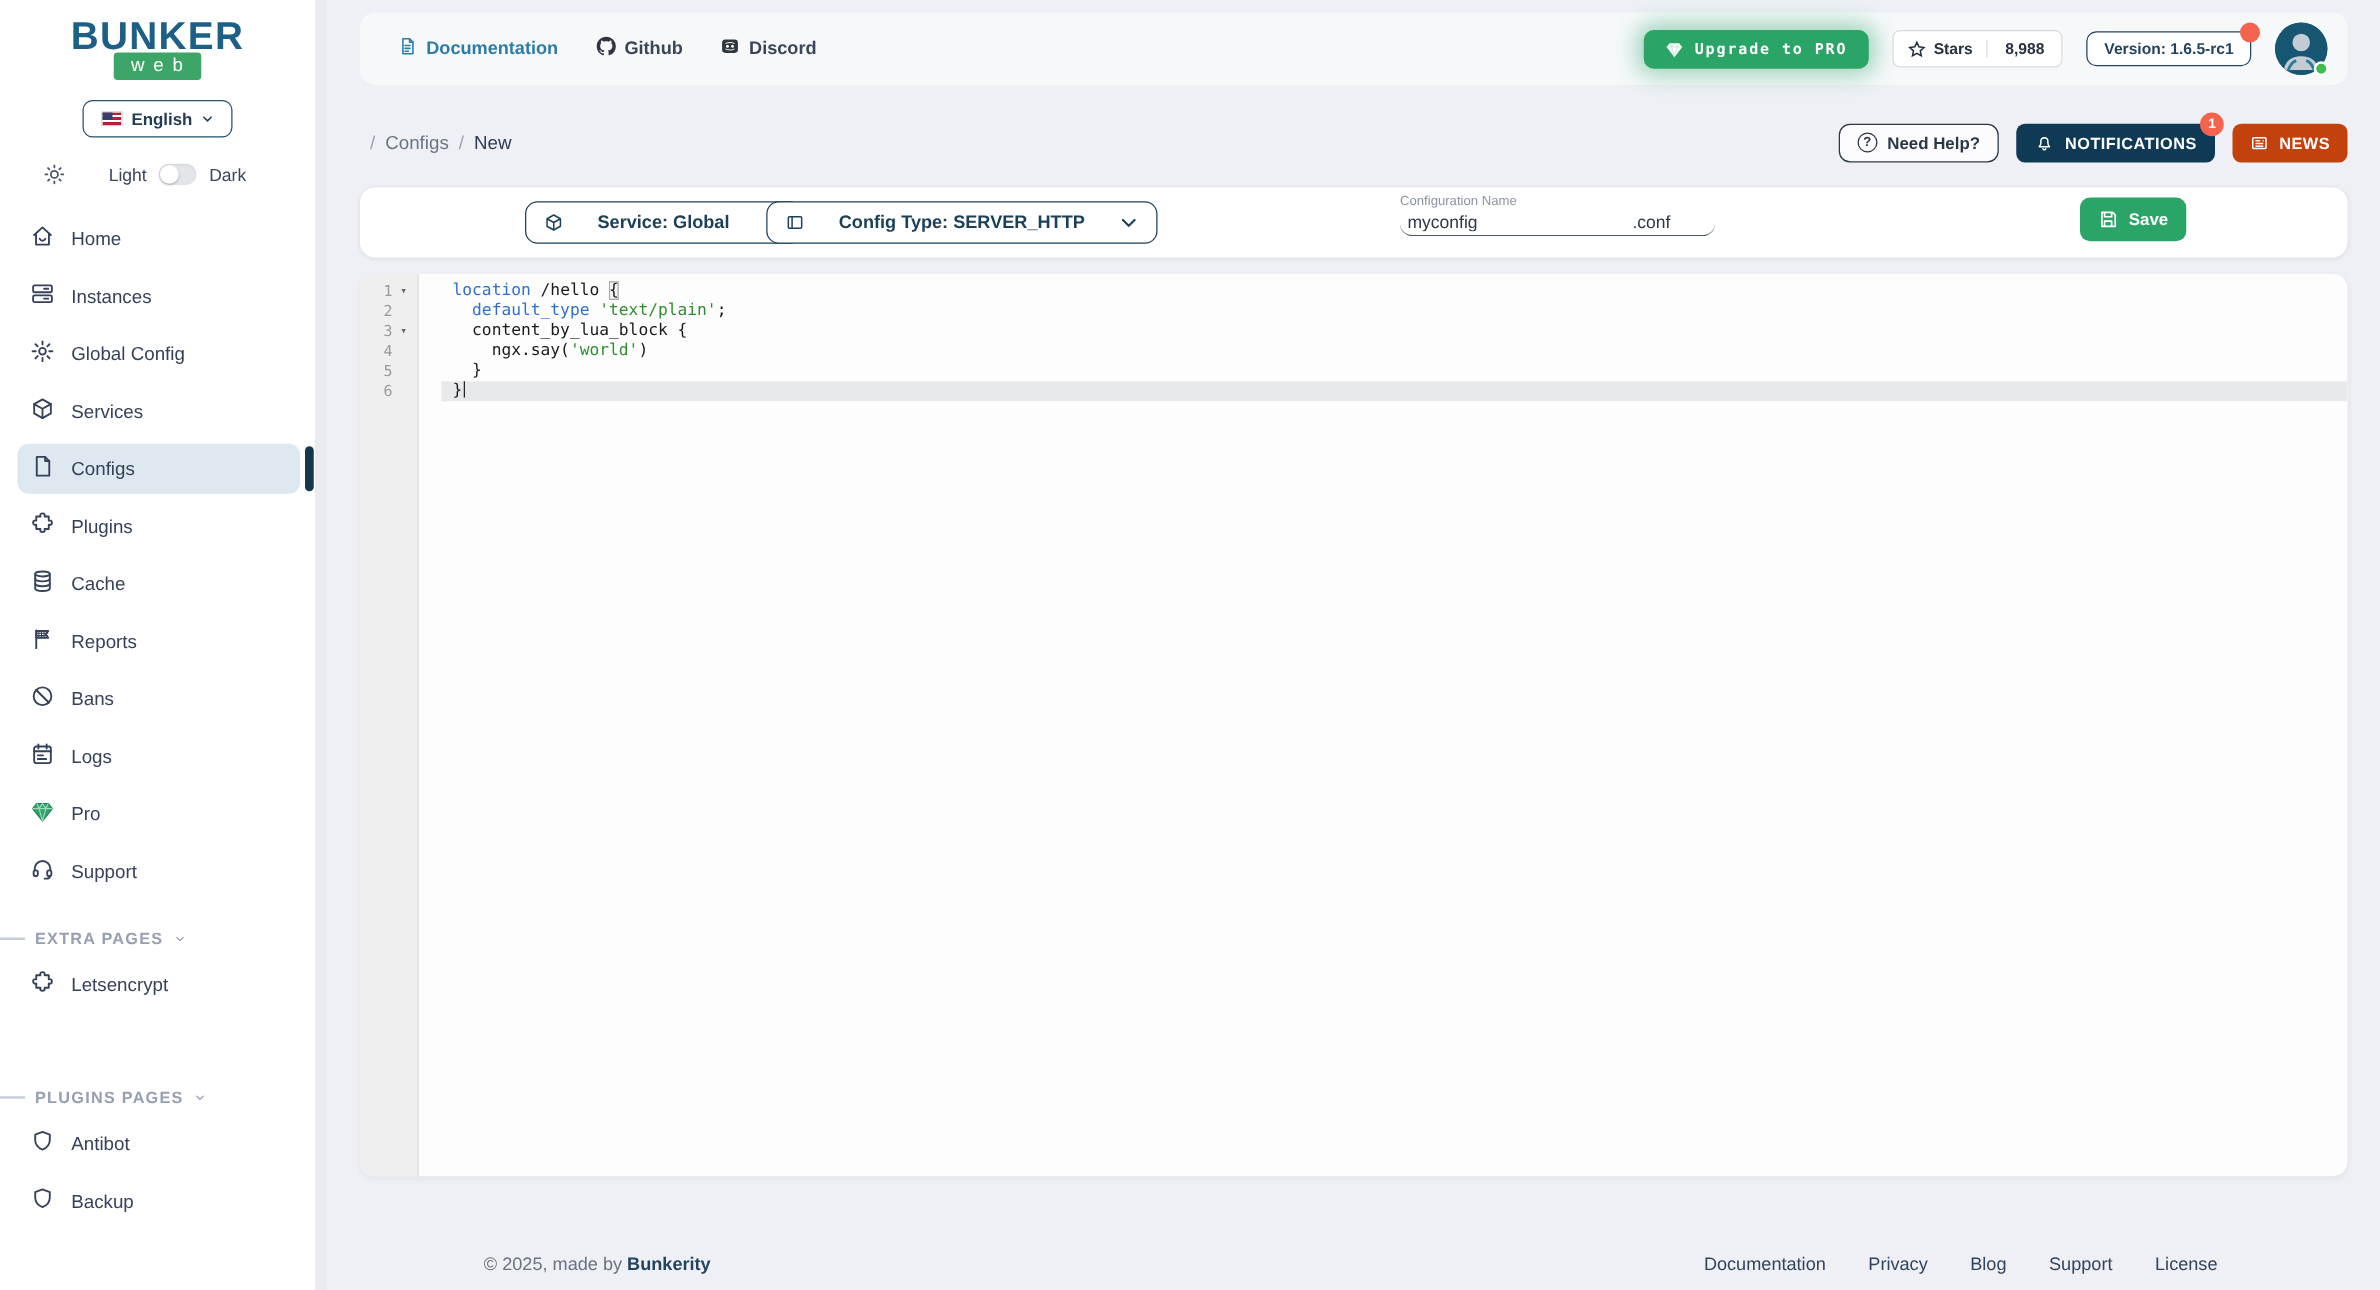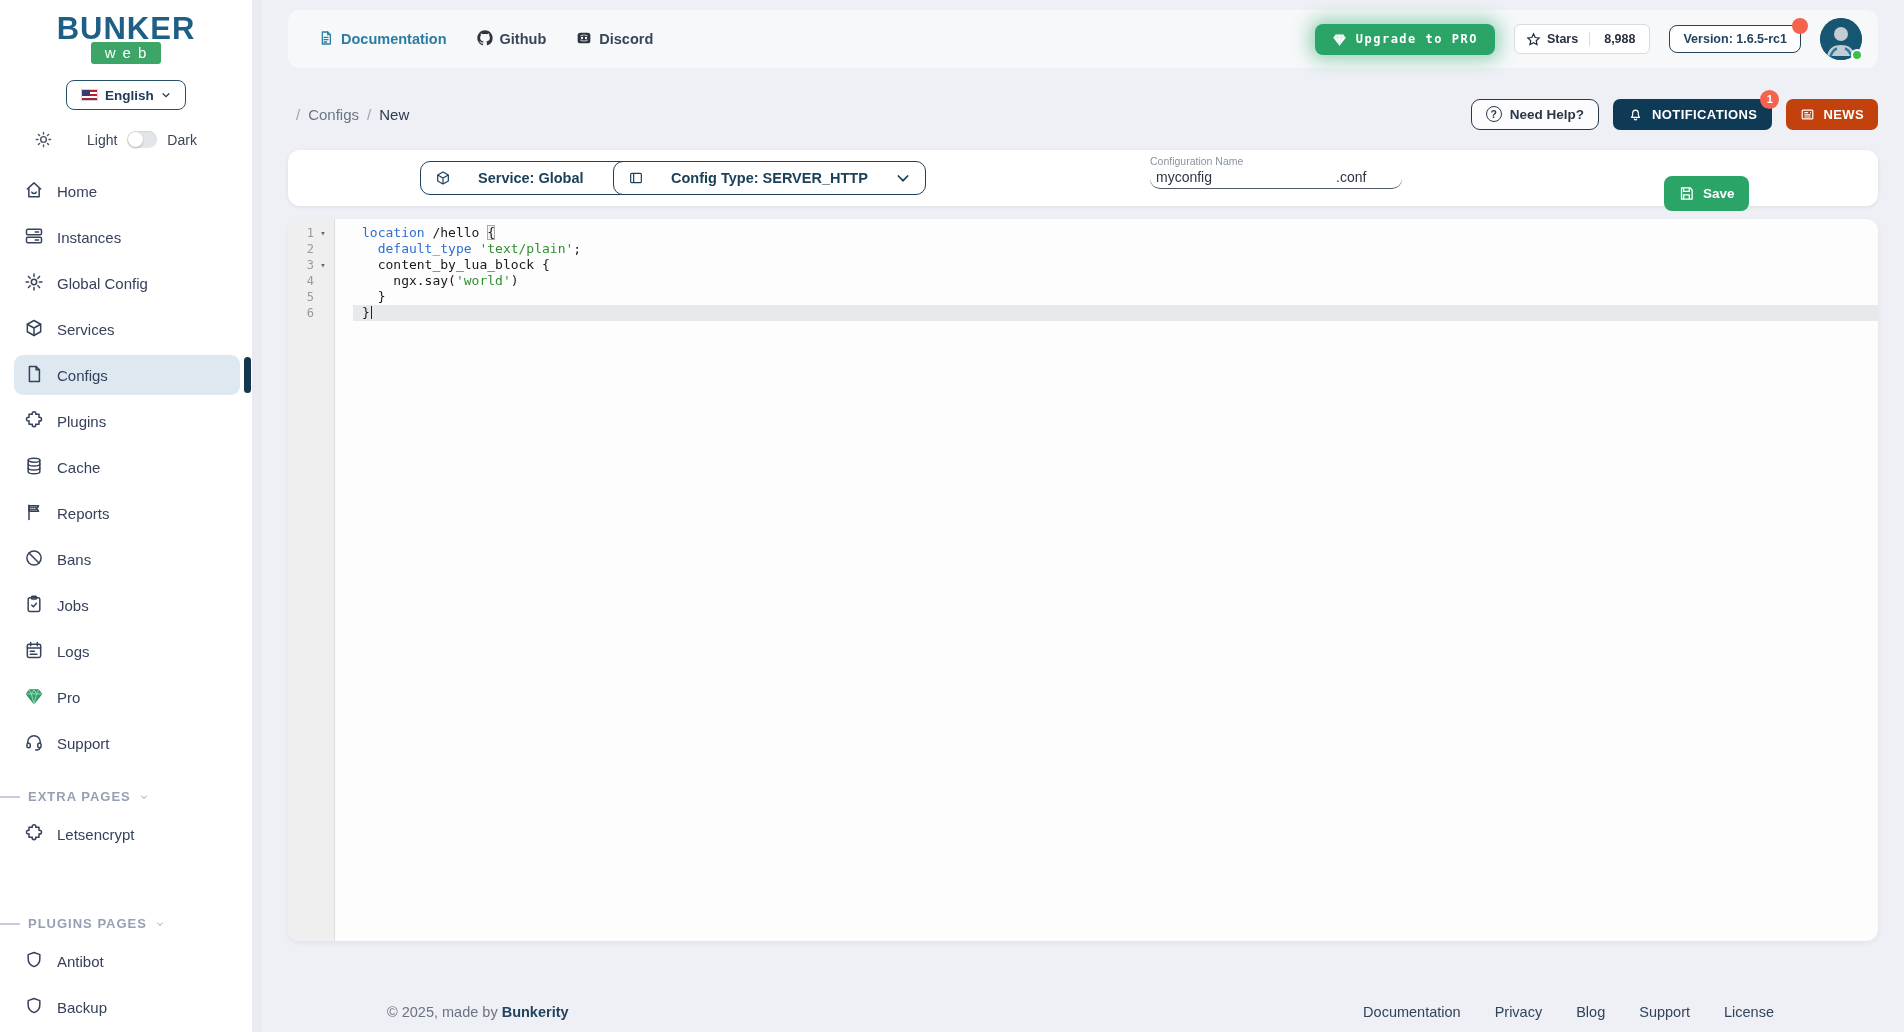--- a/index.html
+++ b/index.html
@@ -63,26 +63,26 @@
   .notif-btn{ position:relative; height:31px; padding:0 15px; background:#0e3a55; border:none; border-radius:7px; display:flex; align-items:center; gap:9px; font-size:13px; font-weight:700; letter-spacing:.4px; color:#fff; cursor:pointer; }
   .notif-btn svg, .news-btn svg{ width:15px; height:15px; }
   .badge{ position:absolute; top:-9px; right:-7px; width:19px; height:19px; border-radius:50%; background:#f4634e; color:#fff; font-size:11px; font-weight:700; display:flex; align-items:center; justify-content:center; }
   .news-btn{ height:31px; padding:0 14px; background:#c2410c; border:none; border-radius:7px; display:flex; align-items:center; gap:8px; font-size:13px; font-weight:700; letter-spacing:.4px; color:#fff; cursor:pointer; }
   
   .toolbar{ position:relative; margin:18px 26px 0; height:56px; background:#fff; border-radius:12px; box-shadow:0 1px 4px rgba(20,30,60,.08); }
   .dd-btn{ position:absolute; top:11px; height:34px; border:1.7px solid #1d4059; border-radius:10px; background:#fff; display:flex; align-items:center; gap:27px; padding:0 14px; font-size:14.5px; font-weight:700; color:#1d4059; cursor:pointer; }
   .dd-btn svg{ width:16px; height:16px; }
   .dd-service{ left:132px; }
   .dd-type{ left:325px; }
-  .name-field{ position:absolute; left:862px; top:5px; width:252px; }
+  .name-field{ position:absolute; left:832px; top:5px; width:252px; }
   .name-label{ font-size:10.5px; color:#8b93a2; margin-bottom:1px; }
   .name-row{ display:flex; align-items:center; border-bottom:1.6px solid #4b596b; border-radius:0 0 10px 10px; padding:1px 6px 3px; }
   .name-input{ border:none; outline:none; background:transparent; font-size:14px; color:#2d3644; width:180px; font-family:"Liberation Sans", sans-serif; }
   .name-suffix{ font-size:14px; color:#2d3644; }
-  .save-btn{ position:absolute; left:1376px; top:26px; height:35px; padding:0 14px; background:#2aa567; border:none; border-radius:8px; display:flex; align-items:center; gap:8px; color:#fff; font-size:13.5px; font-weight:600; cursor:pointer; }
+  .save-btn{ position:absolute; left:1376px; top:8px; height:35px; padding:0 14px; background:#2aa567; border:none; border-radius:8px; display:flex; align-items:center; gap:8px; color:#fff; font-size:13.5px; font-weight:600; cursor:pointer; }
   .save-btn svg{ width:17px; height:17px; }
   
   .editor-card{ margin:13px 26px 0; height:722px; background:#fdfdfe; border-radius:12px; box-shadow:0 2px 6px rgba(20,30,60,.06); display:flex; overflow:hidden; }
   .gutter{ width:47px; background:#efefef; border-right:1px solid #dddddd; padding-top:6px; font-family:"DejaVu Sans Mono", monospace; font-size:12px; color:#9a9a9a; }
   .gutter .gl{ height:16px; line-height:16px; display:flex; }
   .gutter .num{ width:26px; text-align:right; }
   .gutter .fold{ width:18px; text-align:center; color:#666; font-size:9px; line-height:16px; }
   .code-area{ flex:1; position:relative; padding-top:6px; font-family:"DejaVu Sans Mono", monospace; font-size:13px; line-height:16px; color:#1a1a1a; cursor:text;margin-left:18px; }
   .code-line{ position:relative; height:16px; padding-left:9px; white-space:pre; z-index:1; }
   .code-line.active-line{ background:#e7e9eb; }
@@ -183,28 +183,20 @@
               <path d="M8.5 4.5v6.5M11 4.5v6.5M13.5 4.5v6.5M6 6.7h11M6 9h10.5" stroke-width="1"></path>
             </svg></span>
           <span>Reports</span>
         </div>
         <div class="side-item">
           <span class="side-icon"><svg viewBox="0 0 24 24" fill="none" stroke="currentColor" stroke-width="1.8" stroke-linecap="round" stroke-linejoin="round">
               <circle cx="12" cy="12" r="8.5"></circle>
               <path d="M6 6l12 12"></path>
             </svg></span>
           <span>Bans</span>
-        </div>
-        <div class="side-item">
-          <span class="side-icon"><svg viewBox="0 0 24 24" fill="none" stroke="currentColor" stroke-width="1.8" stroke-linecap="round" stroke-linejoin="round">
-              <rect x="5" y="4.5" width="14" height="16.5" rx="2"></rect>
-              <rect x="9" y="2.8" width="6" height="3.2" rx="1"></rect>
-              <path d="M9.3 13.4l2 2 3.6-4.2"></path>
-            </svg></span>
-          <span>Jobs</span>
         </div>
         <div class="side-item">
           <span class="side-icon"><svg viewBox="0 0 24 24" fill="none" stroke="currentColor" stroke-width="1.8" stroke-linecap="round" stroke-linejoin="round">
               <rect x="4" y="5" width="16" height="16" rx="2"></rect>
               <path d="M4 9.6h16M8 3v4M16 3v4M7.5 13.5h5M7.5 17h8"></path>
             </svg></span>
           <span>Logs</span>
         </div>
         <div class="side-item">
           <span class="side-icon"><svg viewBox="0 0 24 24" fill="#2fa36b" stroke="#1f7d4f" stroke-width="1" stroke-linejoin="round">

